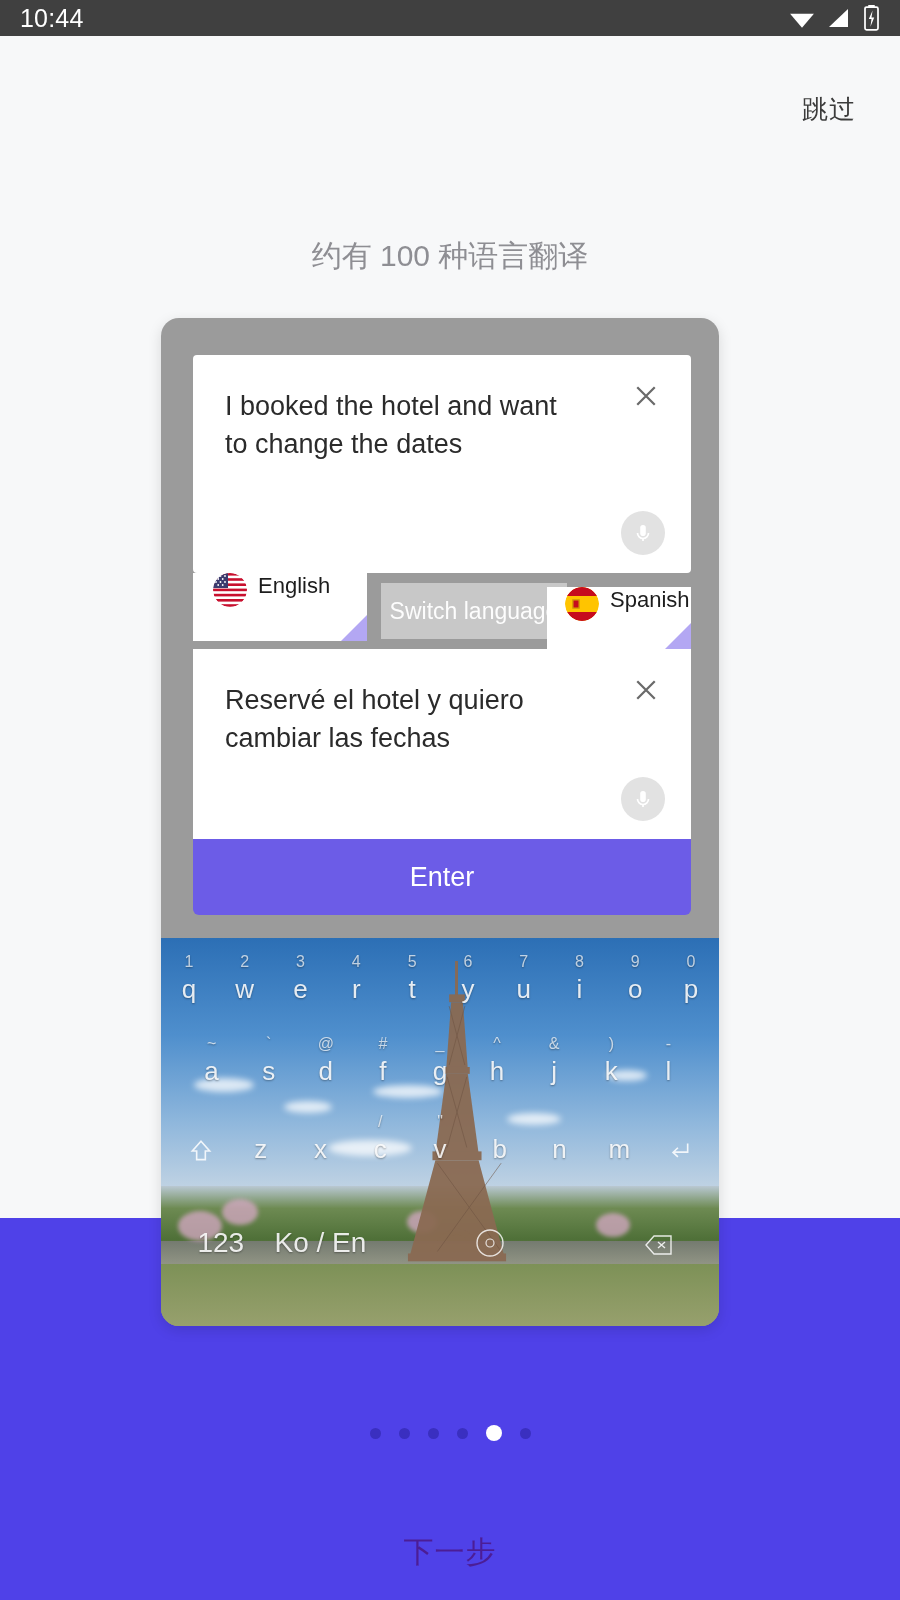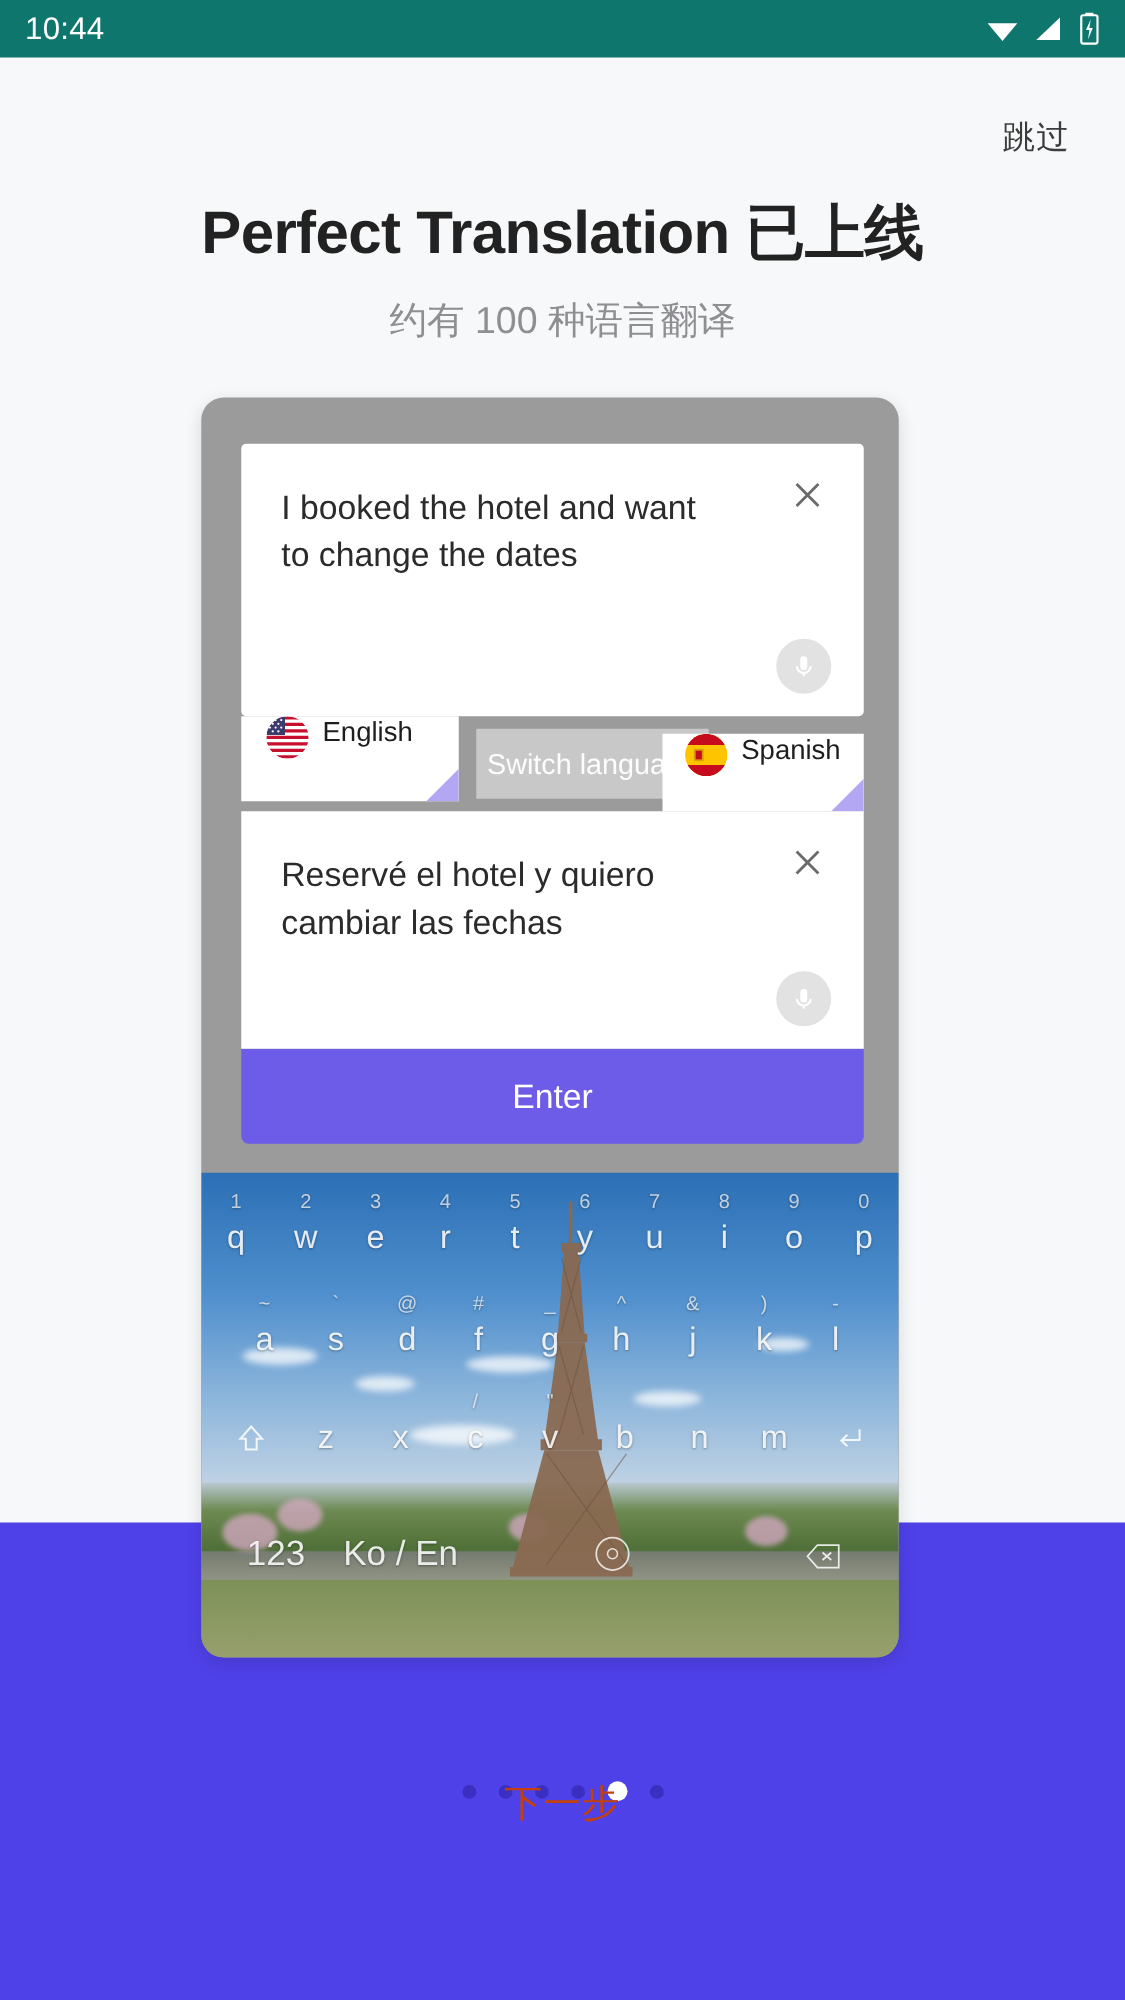--- a/index.html
+++ b/index.html
@@ -6,22 +6,22 @@
   html, body {
     width:900px; height:1600px;
     font-family:"Liberation Sans", sans-serif;
     background:#f7f8f9;
     overflow:hidden;
   }
   #root { position:relative; width:900px; height:1600px; overflow:hidden; }
 
   
   .statusbar {
-    position:absolute; left:0; top:0; width:900px; height:46px;
-    background:#0f766e; display:flex; align-items:center;
+    position:absolute; left:0; top:0; width:900px; height:36px;
+    background:#404040; display:flex; align-items:center;
     padding:0 20px; color:#fff;
   }
   .status-time { font-size:25px; letter-spacing:.2px; font-family:"Liberation Sans", sans-serif; }
   .status-icons { margin-left:auto; display:flex; align-items:center; gap:12px; }
   .ic-wifi { width:26px; height:26px; }
   .ic-sig  { width:24px; height:24px; }
   .ic-bat  { width:17px; height:26px; }
 
   
   .bg-top {
@@ -95,21 +95,21 @@
 
   
   .lang-strip {
     position:relative; width:498px; height:76px;
   }
   .lang-tab {
     position:absolute; background:#fff; overflow:hidden;
     display:flex; align-items:flex-start; cursor:pointer;
   }
   .lang-left  { left:0;  top:0;  width:174px; height:68px; padding-left:20px; }
-  .lang-right { right:0; top:14px; width:161px; height:62px; padding-left:18px; }
+  .lang-right { right:0; top:14px; width:144px; height:62px; padding-left:18px; }
   .flag { width:34px; height:34px; border-radius:50%; flex:none; overflow:hidden; position:relative; }
   .lang-name { font-size:22px; color:#1d1d1d; margin-left:11px; }
   .corner-tri {
     position:absolute; right:0; bottom:0;
     width:0; height:0;
     border-style:solid;
     border-width:0 0 26px 26px;
     border-color:transparent transparent #b3a7f3 transparent;
   }
   .switch-btn {
@@ -181,22 +181,22 @@
 
   
   .dots {
     position:absolute; left:0; top:1425px; width:900px;
     display:flex; justify-content:center; align-items:center; gap:18px;
   }
   .dot { width:11px; height:11px; border-radius:50%; background:#3a2fc0; }
   .dot.active { width:16px; height:16px; background:#fff; }
 
   .next-btn {
-    position:absolute; left:0; top:1423px; width:900px;
-    text-align:center; color:#c2410c; font-size:30px;
+    position:absolute; left:0; top:1532px; width:900px;
+    text-align:center; color:#4c1d95; font-size:30px;
     letter-spacing:1px; cursor:pointer;
   }
 </style>
 </head>
 <body>
 
 <div id="root">
 
   <div class="bg-top"></div>
   <div class="bg-bottom"></div>
@@ -219,21 +219,20 @@
           <rect x="4" y="0" width="6" height="2" fill="#fff"></rect>
           <rect x="1" y="2" width="12" height="21" rx="1.5" fill="none" stroke="#fff" stroke-width="1.6"></rect>
           <path d="M8 5 L4.5 13 H7 L6 20 L9.5 11.5 H7 Z" fill="#fff"></path>
         </svg>
       </span>
     </div>
   </div>
 
   <div class="skip">跳过</div>
 
-  <div class="title">Perfect Translation 已上线</div>
   <div class="subtitle">约有 100 种语言翻译</div>
 
   <div class="phone">
 
     <div class="tr-sheet">
 
       <div class="tr-box tr-box-top">
         <div class="tr-text">I booked the hotel and want to change the dates</div>
         <span class="x-btn">
           <svg viewBox="0 0 24 24" width="30" height="30">

